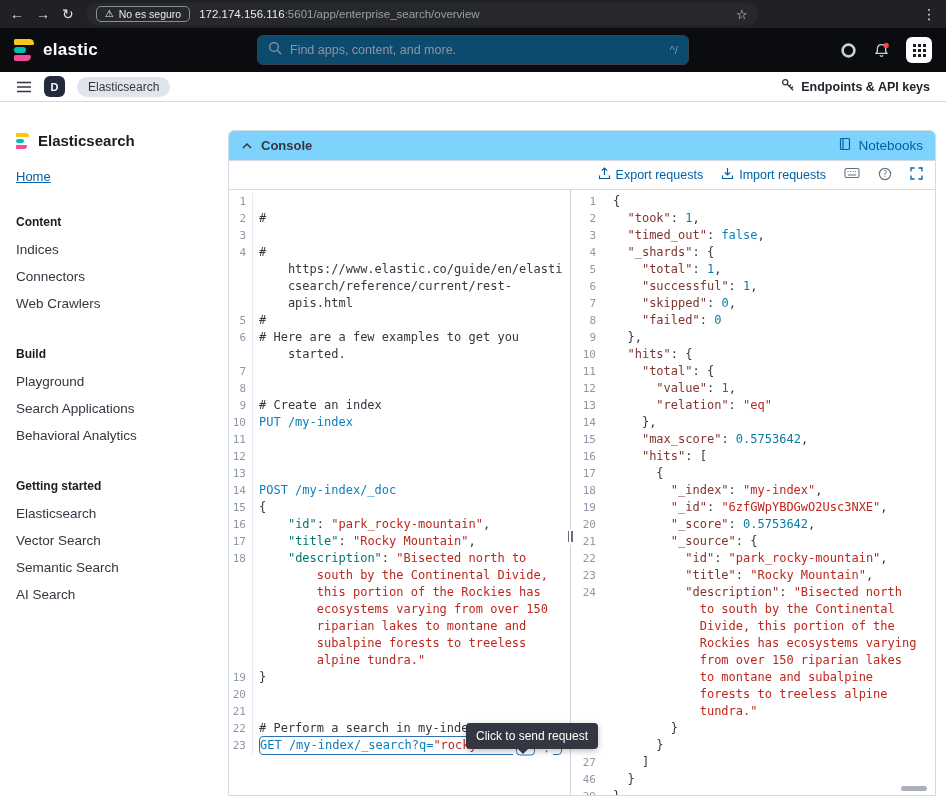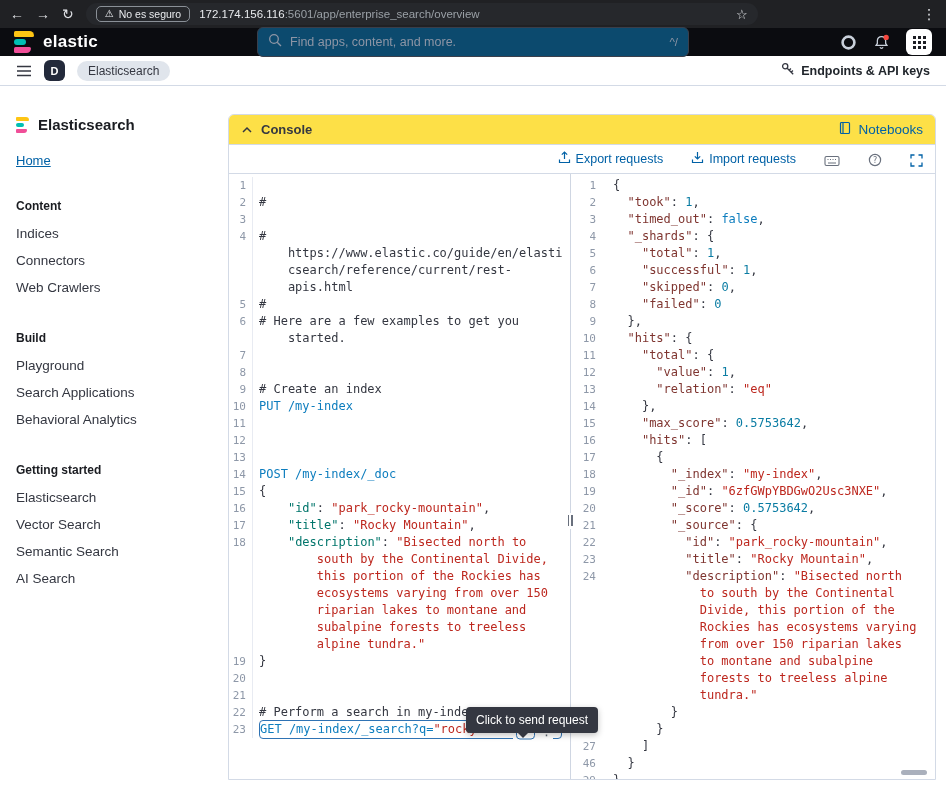--- a/index.html
+++ b/index.html
@@ -12,21 +12,21 @@
   .nav-ic{color:#dfe1e5;font-size:14px;line-height:1;background:none;border:none;cursor:default;}
   .omnibox{width:672px;height:22px;background:#26282c;border-radius:11px;display:flex;align-items:center;padding:0 10px;gap:9px;}
   .sec-chip{display:flex;align-items:center;gap:5px;border:1.5px solid #8a9097;border-radius:5px;padding:1px 8px;color:#e8eaed;font-size:10.5px;white-space:nowrap;}
   .warn{font-size:10px;color:#e8eaed;line-height:1;}
   .url{font-size:11.5px;color:#e8eaed;white-space:nowrap;overflow:hidden;}
   .url .path{color:#9aa0a6;}
   .star{margin-left:auto;color:#dfe1e5;font-size:13px;background:none;border:none;}
   .bar-spacer{flex:1;}
 
   
-  .app-header{height:28px;background:#0b0c10;display:flex;align-items:center;padding:1px 14px;}
+  .app-header{height:44px;background:#0b0c10;display:flex;align-items:center;padding:1px 14px;}
   .logo{display:flex;align-items:center;gap:9px;width:200px;}
   .logo-bars{display:flex;flex-direction:column;gap:2px;}
   .logo-bars .b1{width:20px;height:6px;background:#fec514;border-radius:3px 9px 3px 3px;}
   .logo-bars .b2{width:12px;height:6px;background:#00bfb3;border-radius:3px;}
   .logo-bars .b3{width:17px;height:6px;background:#f04e98;border-radius:3px 3px 9px 3px;}
   .logo-bars.small .b1{width:13px;height:4px;}
   .logo-bars.small .b2{width:8px;height:4px;}
   .logo-bars.small .b3{width:11px;height:4px;}
   .brand{color:#fff;font-size:17px;font-weight:600;letter-spacing:.3px;}
   .hdr-search{width:432px;height:30px;background:#0c4a6e;border:1px solid #3a3f4b;border-radius:6px;display:flex;align-items:center;gap:8px;padding:0 10px;margin:0 auto;}
@@ -47,30 +47,30 @@
   .body{display:flex;height:694px;background:#fff;}
   .sidebar{width:228px;padding:30px 16px 0;flex:0 0 228px;}
   .side-head{display:flex;align-items:center;gap:9px;}
   .side-title{font-size:15px;font-weight:700;color:#1a1c21;}
   .home-link{display:inline-block;margin-top:20px;font-size:13px;color:#0061a6;text-decoration:underline;}
   .side-sec-title{font-size:12px;font-weight:700;color:#1a1c21;margin:30px 0 7px;}
   .side-item{display:block;font-size:13.5px;color:#343741;padding:6px 0;text-decoration:none;cursor:pointer;}
 
   .content{flex:1;padding:28px 10px 0 0;}
   .console-panel{height:100%;border:1px solid #d3dae6;border-radius:6px 6px 0 0;display:flex;flex-direction:column;overflow:hidden;background:#fff;}
-  .console-head{height:30px;flex:0 0 30px;background:#fde047;border-bottom:1px solid #d3dae6;display:flex;align-items:center;padding:0 12px;}
+  .console-head{height:30px;flex:0 0 30px;background:#7dd3fc;border-bottom:1px solid #d3dae6;display:flex;align-items:center;padding:0 12px;}
   .console-collapse{display:flex;align-items:center;gap:8px;background:none;border:none;font-family:"Liberation Sans",sans-serif;}
   .console-title{font-size:13px;font-weight:600;color:#343741;}
   .notebooks-btn{margin-left:auto;display:flex;align-items:center;gap:6px;background:none;border:none;font-family:"Liberation Sans",sans-serif;font-size:13.5px;font-weight:500;color:#0061a6;}
 
   .tabs-row{height:29px;flex:0 0 29px;border-bottom:1px solid #d3dae6;display:flex;align-items:center;padding:0 12px;gap:18px;}
   #tabs-list{display:flex;align-items:center;gap:18px;height:100%;}
   .console-tab{height:100%;display:flex;align-items:center;font-size:12.5px;font-weight:600;color:#343741;cursor:pointer;border-bottom:2px solid transparent;}
   .console-tab.active{font-weight:700;color:#14161a;border-bottom-color:#14161a;}
-  .tab-actions{margin-left:auto;display:flex;align-items:flex-end;gap:28px;}
+  .tab-actions{margin-left:auto;display:flex;align-items:flex-start;gap:18px;}
   .txt-action{display:flex;align-items:center;gap:5px;background:none;border:none;font-family:"Liberation Sans",sans-serif;font-size:12.5px;color:#0061a6;}
 
   
   .editor-wrap{flex:1;display:flex;overflow:hidden;position:relative;background:#fff;}
   .pane{position:relative;}
   .pane-left{width:341px;flex:0 0 341px;}
   .pane-right{flex:1;}
   .split-divider{flex:0 0 1px;background:#cfd6e2;position:relative;}
   .split-handle{position:absolute;top:56%;left:-5px;width:10px;height:16px;background:#fff;display:flex;gap:2px;align-items:center;justify-content:center;}
   .split-handle i{display:block;width:1.5px;height:11px;background:#69707d;}

